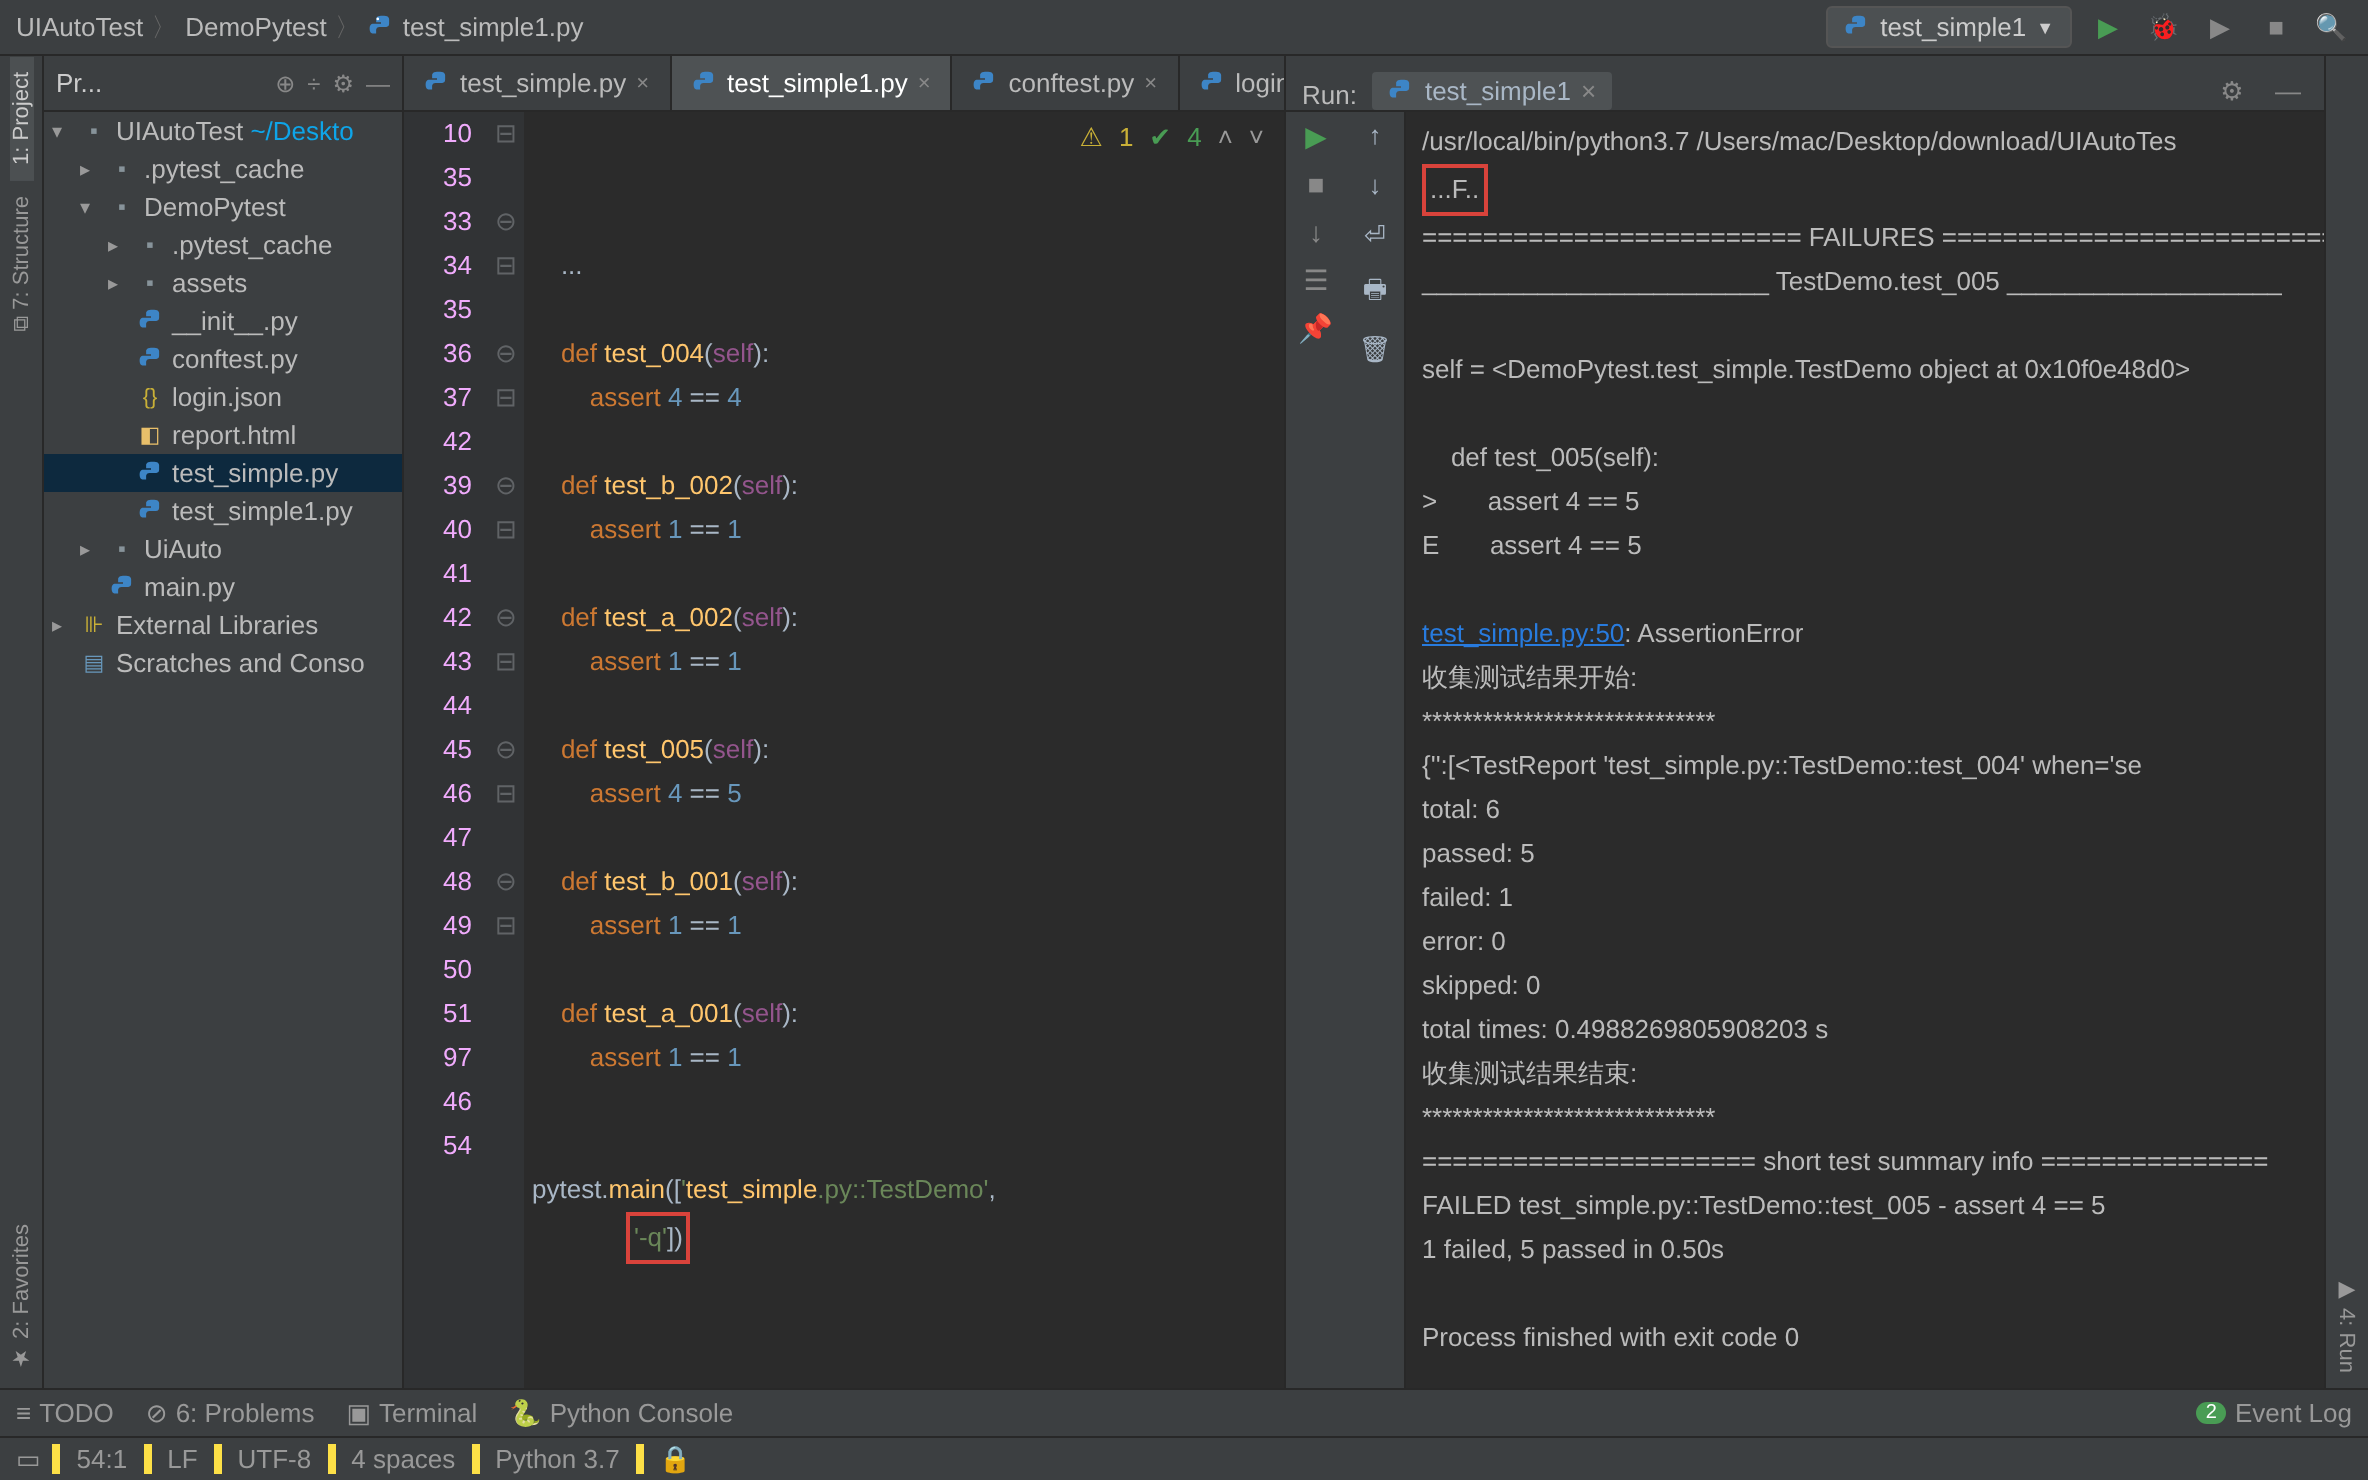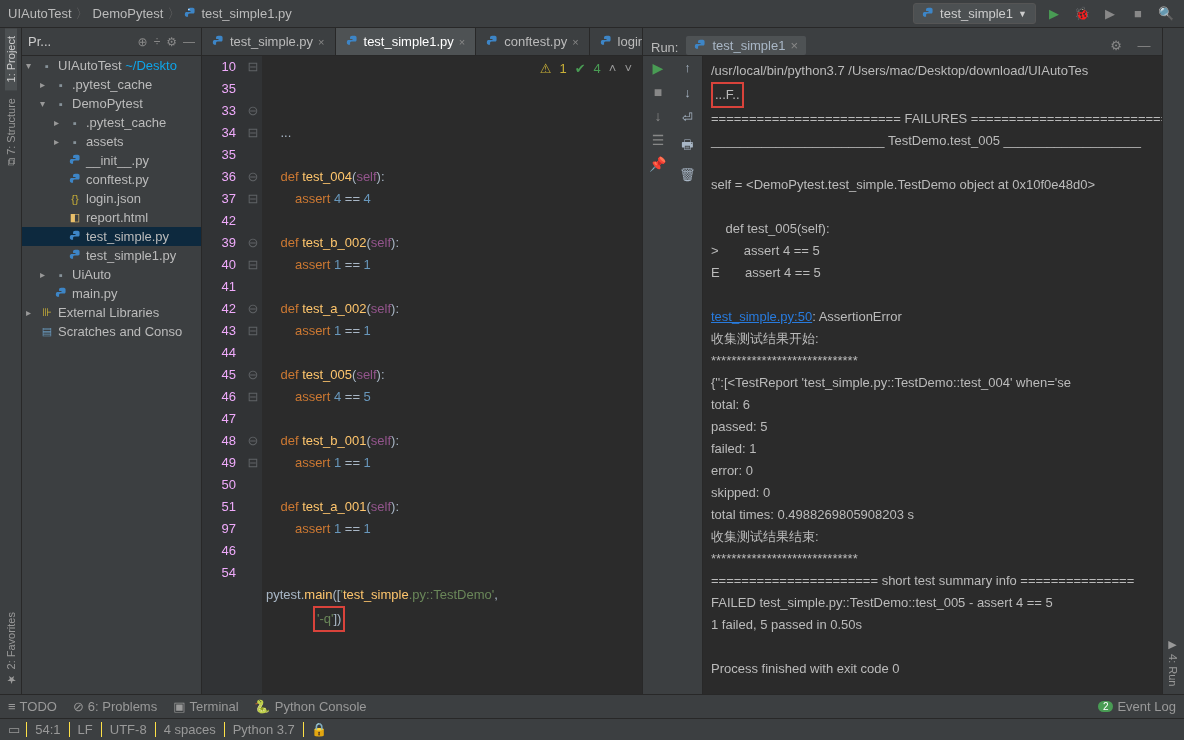--- a/index.html
+++ b/index.html
@@ -59,21 +59,21 @@
 .run-tools{width:30px;background:#3c3f41;display:flex;flex-direction:column;align-items:center;padding-top:4px;gap:8px}
 .run-tools .t{color:#888;cursor:pointer;font-size:14px}
 .run-tools .t.green{color:#499c54}
 .run-tools2{width:30px;background:#3c3f41;display:flex;flex-direction:column;align-items:center;padding-top:4px;gap:10px;border-right:1px solid #282828}
 .console{flex:1;font-family:'Consolas','Monaco',monospace;font-size:14px;line-height:22px;padding:4px 8px;color:#bbb;white-space:pre;overflow:hidden}
 .console .link{color:#287bde;text-decoration:underline}
 .bottombar{height:24px;background:#3c3f41;display:flex;align-items:center;padding:0 8px;gap:16px;border-top:1px solid #282828;font-size:12px;color:#999}
 .bottombar .item{display:flex;align-items:center;gap:4px;cursor:pointer}
 .statusbar{height:22px;background:#3c3f41;display:flex;align-items:center;padding:0 8px;border-top:1px solid #282828;font-size:12px;color:#999}
 .statusbar .left{flex:1}
-.statusbar .r{padding:0 8px;border-left:1px solid #fde047}
+.statusbar .r{padding:0 8px;border-left:4px solid #fde047}
 .badge{background:#499c54;color:#fff;border-radius:8px;padding:0 5px;font-size:10px}
 .pyicon{width:13px;height:13px;display:inline-block}
 .pyicon svg{width:13px;height:13px}
 </style>
 </head>
 <body>
 
 <div class="topbar">
   <div class="breadcrumb">
     <span>UIAutoTest</span>

